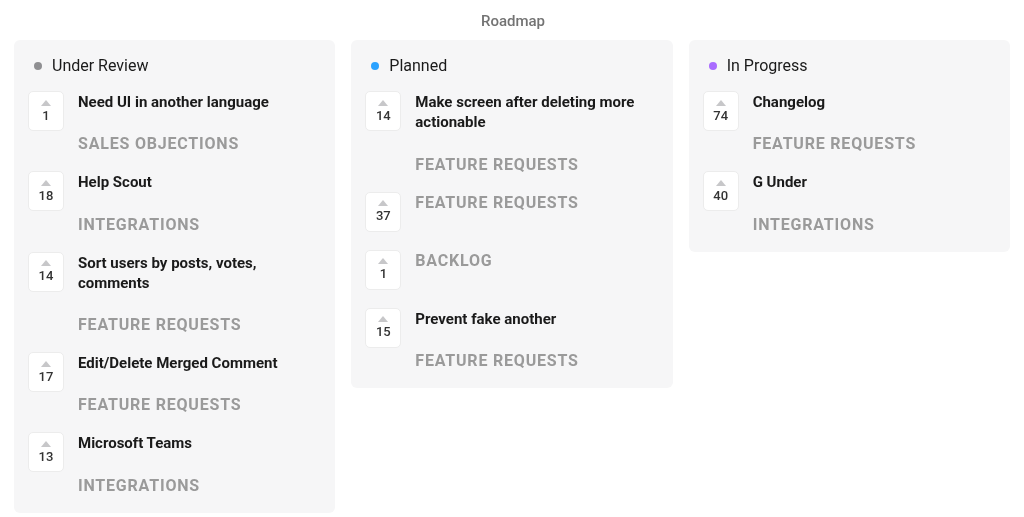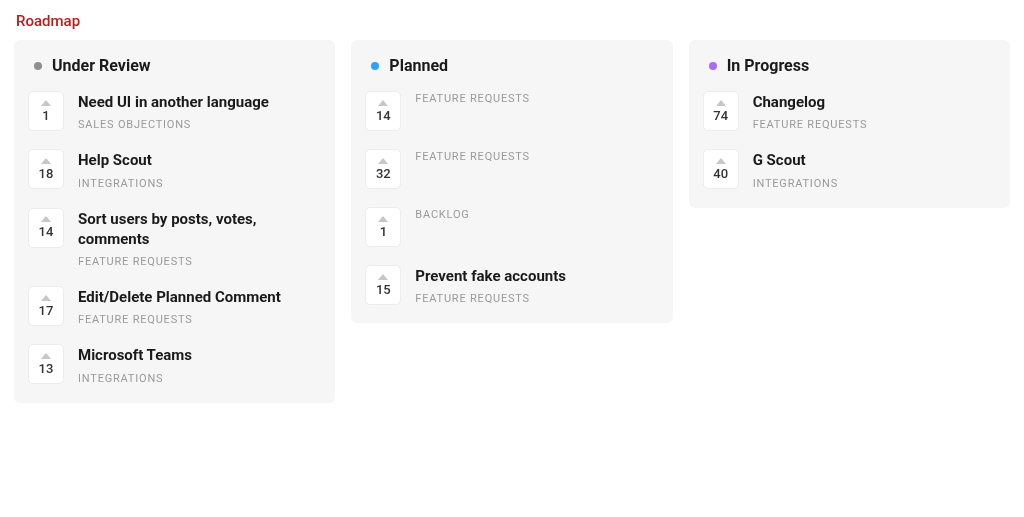--- a/index.html
+++ b/index.html
@@ -6,24 +6,25 @@
   body {
     font-family: -apple-system, BlinkMacSystemFont, "Segoe UI", Roboto, Helvetica, Arial, sans-serif;
     background: #ffffff;
     width: 1024px;
     height: 517px;
     overflow: hidden;
     padding: 12px 14px;
   }
   .page-title {
     font-size: 15px;
-    color: #b91c1c;
+    color: #737373;
     font-weight: 500;
     margin-bottom: 10px;
     padding-left: 2px;
+    text-align: center;
   }
   .board {
     display: flex;
     gap: 16px;
     align-items: flex-start;
   }
   .column {
     background: #f6f6f7;
     border-radius: 6px;
     width: 322px;
@@ -39,21 +40,21 @@
     padding: 2px 6px;
   }
   .status-dot {
     width: 8px;
     height: 8px;
     border-radius: 50%;
     flex-shrink: 0;
   }
   .column-title {
     font-size: 16px;
-    font-weight: 700;
+    font-weight: 400;
     color: #1a1a1a;
   }
   .cards {
     display: flex;
     flex-direction: column;
     gap: 18px;
   }
   .card {
     display: flex;
     gap: 14px;
@@ -79,33 +80,33 @@
   }
   .vote-caret svg { display:block; }
   .vote-count {
     font-size: 13px;
     font-weight: 500;
     color: #333;
   }
   .card-body {
     display: flex;
     flex-direction: column;
-    gap: 6px;
+    gap: 22px;
     padding-top: 1px;
   }
   .card-title {
     font-size: 15px;
     font-weight: 700;
     color: #1a1a1a;
     line-height: 1.35;
     cursor: pointer;
   }
   .card-category {
-    font-size: 11px;
-    font-weight: 400;
+    font-size: 16px;
+    font-weight: 700;
     letter-spacing: 0.8px;
     color: #9a9a9a;
     text-transform: uppercase;
   }
 </style>
 </head>
 <body>
 
 <div class="page-title">Roadmap</div>
 
@@ -162,21 +163,21 @@
       <div class="card">
         <div class="vote">
           <span class="vote-caret">
               <svg width="10" height="6" viewBox="0 0 10 6">
                 <path d="M0 6 L5 0 L10 6 Z" fill="#c7c7c9"></path>
               </svg>
             </span>
           <span class="vote-count">17</span>
         </div>
         <div class="card-body">
-          <div class="card-title">Edit/Delete Planned Comment</div>
+          <div class="card-title">Edit/Delete Merged Comment</div>
           <div class="card-category">FEATURE REQUESTS</div>
         </div>
       </div>
       <div class="card">
         <div class="vote">
           <span class="vote-caret">
               <svg width="10" height="6" viewBox="0 0 10 6">
                 <path d="M0 6 L5 0 L10 6 Z" fill="#c7c7c9"></path>
               </svg>
             </span>
@@ -199,31 +200,32 @@
       <div class="card">
         <div class="vote">
           <span class="vote-caret">
               <svg width="10" height="6" viewBox="0 0 10 6">
                 <path d="M0 6 L5 0 L10 6 Z" fill="#c7c7c9"></path>
               </svg>
             </span>
           <span class="vote-count">14</span>
         </div>
         <div class="card-body">
-          <div class="card-category">FEATURE REQUESTS</div>
-        </div>
-      </div>
-      <div class="card">
-        <div class="vote">
-          <span class="vote-caret">
-              <svg width="10" height="6" viewBox="0 0 10 6">
-                <path d="M0 6 L5 0 L10 6 Z" fill="#c7c7c9"></path>
-              </svg>
-            </span>
-          <span class="vote-count">32</span>
+          <div class="card-title">Make screen after deleting more actionable</div>
+          <div class="card-category">FEATURE REQUESTS</div>
+        </div>
+      </div>
+      <div class="card">
+        <div class="vote">
+          <span class="vote-caret">
+              <svg width="10" height="6" viewBox="0 0 10 6">
+                <path d="M0 6 L5 0 L10 6 Z" fill="#c7c7c9"></path>
+              </svg>
+            </span>
+          <span class="vote-count">37</span>
         </div>
         <div class="card-body">
           <div class="card-category">FEATURE REQUESTS</div>
         </div>
       </div>
       <div class="card">
         <div class="vote">
           <span class="vote-caret">
               <svg width="10" height="6" viewBox="0 0 10 6">
                 <path d="M0 6 L5 0 L10 6 Z" fill="#c7c7c9"></path>
@@ -238,21 +240,21 @@
       <div class="card">
         <div class="vote">
           <span class="vote-caret">
               <svg width="10" height="6" viewBox="0 0 10 6">
                 <path d="M0 6 L5 0 L10 6 Z" fill="#c7c7c9"></path>
               </svg>
             </span>
           <span class="vote-count">15</span>
         </div>
         <div class="card-body">
-          <div class="card-title">Prevent fake accounts</div>
+          <div class="card-title">Prevent fake another</div>
           <div class="card-category">FEATURE REQUESTS</div>
         </div>
       </div>
     </div>
   </div>
 
   <div class="column">
     <div class="column-header">
       <span class="status-dot" style="background:#a96bff"></span>
       <span class="column-title">In Progress</span>
@@ -275,20 +277,20 @@
       <div class="card">
         <div class="vote">
           <span class="vote-caret">
               <svg width="10" height="6" viewBox="0 0 10 6">
                 <path d="M0 6 L5 0 L10 6 Z" fill="#c7c7c9"></path>
               </svg>
             </span>
           <span class="vote-count">40</span>
         </div>
         <div class="card-body">
-          <div class="card-title">G Scout</div>
+          <div class="card-title">G Under</div>
           <div class="card-category">INTEGRATIONS</div>
         </div>
       </div>
     </div>
   </div>
 
 </div>
 
 </body></html>

